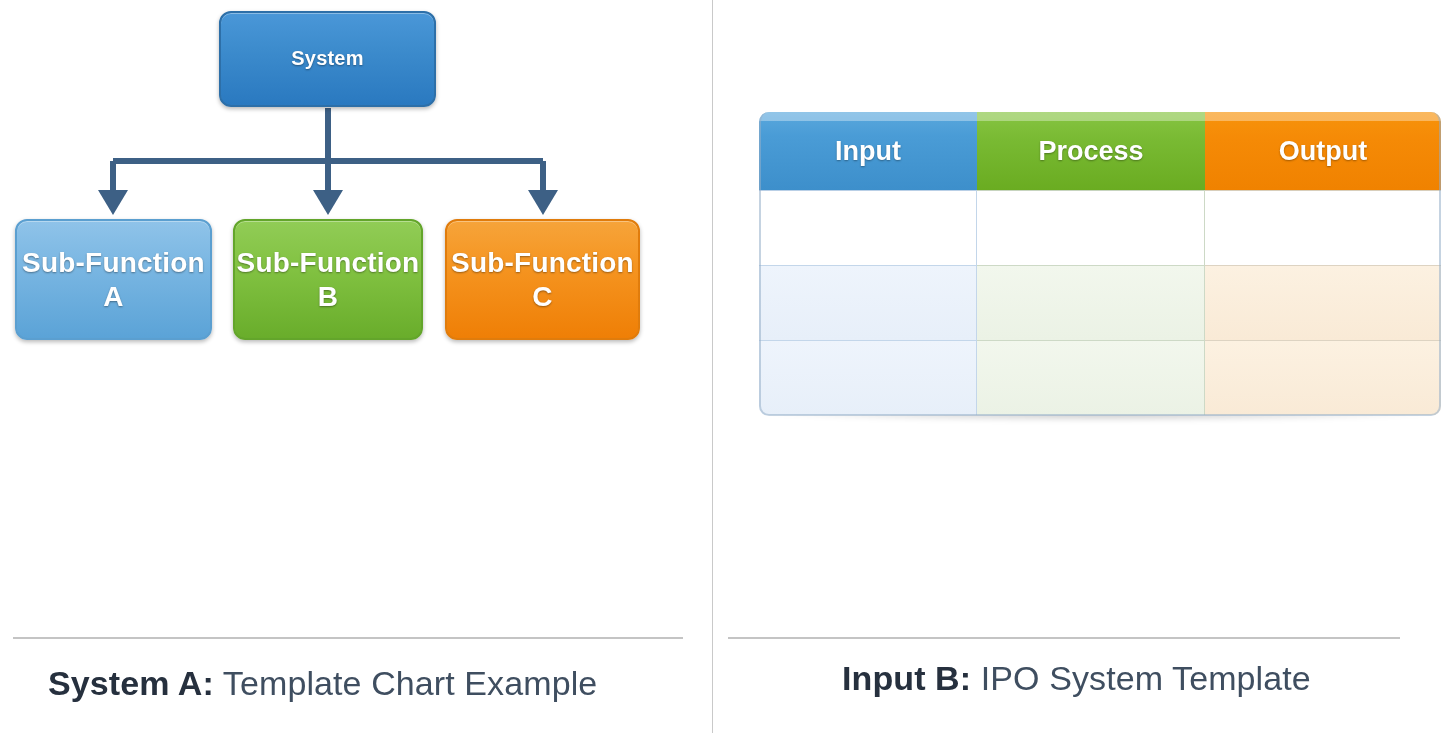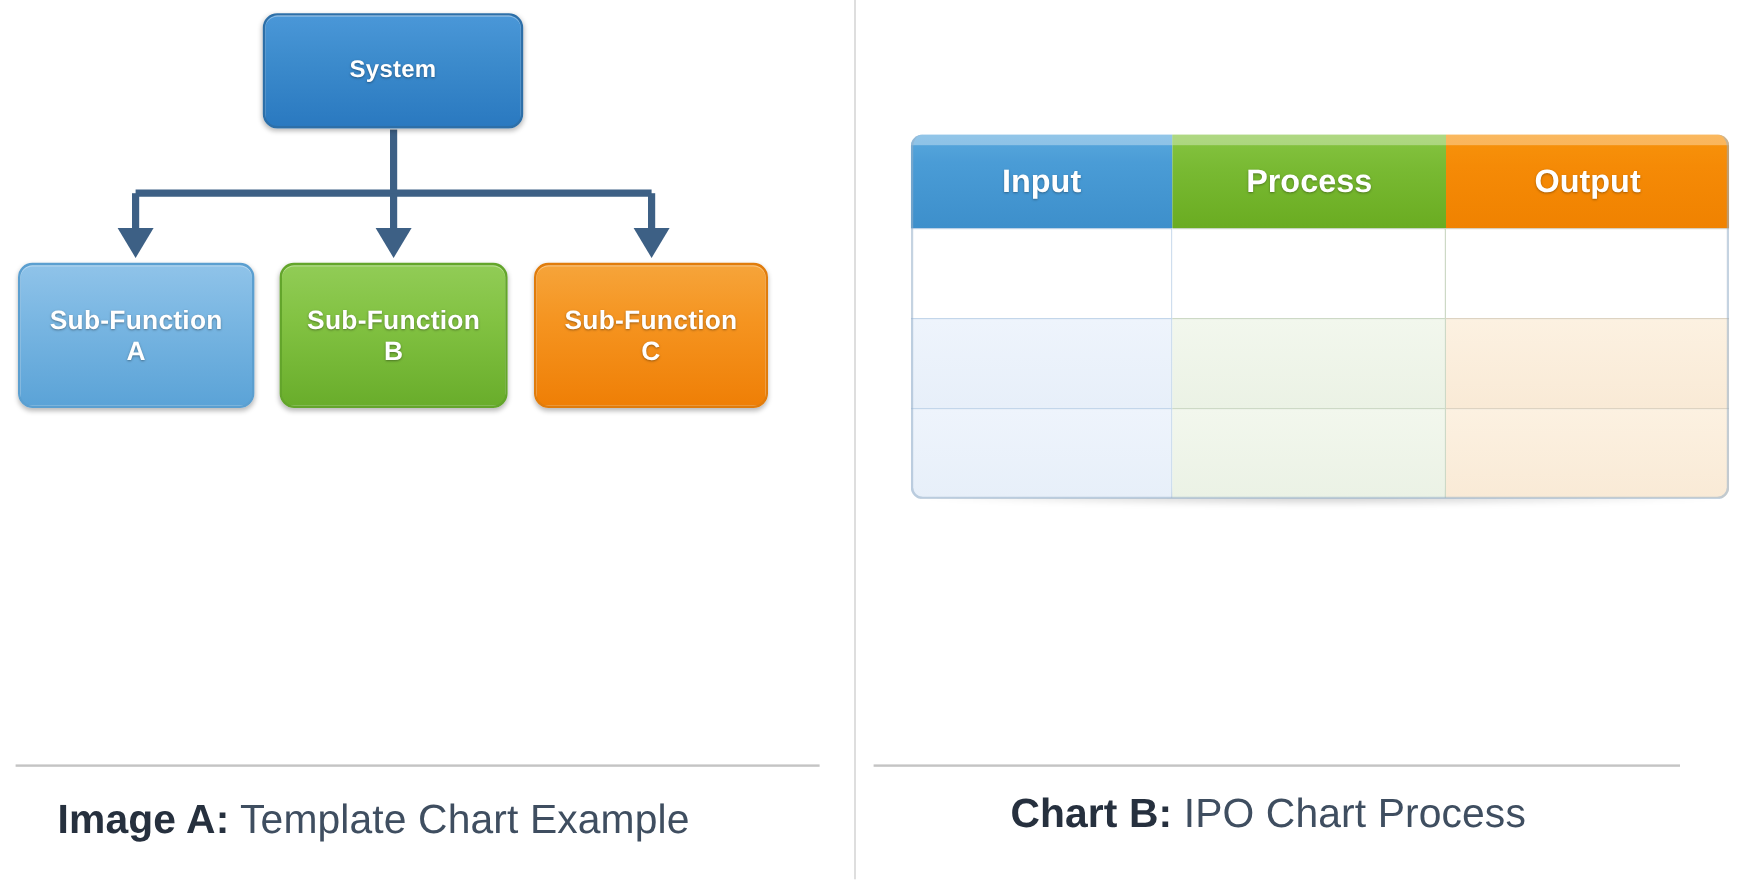--- a/index.html
+++ b/index.html
@@ -67,21 +67,21 @@
     height: 96px;
     font-size: 20px;
     background: linear-gradient(180deg, #4a97d8 0%, #3d8ccd 38%, #2a79c0 100%);
     border: 2px solid #2d6fa8;
   }
 
   
   .node-child {
     top: 219px;
     height: 121px;
-    font-size: 22px;
+    font-size: 28px;
   }
   #node-sub-a {
     left: 15px;
     width: 197px;
     background: linear-gradient(180deg, #8fc3e9 0%, #79b6e2 40%, #5ba3d7 100%);
     border: 2px solid #5b9fd0;
   }
   #node-sub-b {
     left: 233px;
     width: 190px;
@@ -275,21 +275,21 @@
         <span class="node-label-top">Sub-Function</span>
         <span class="node-label-bot">C</span>
       </div>
     </div>
 
   </div>
 
   <div class="caption-rule" id="rule-a"></div>
 
   <div class="caption" id="caption-a">
-    <span class="cap-key">Image A:</span><span class="cap-text"> Template Chart Example</span>
+    <span class="cap-key">System A:</span><span class="cap-text"> Template Chart Example</span>
   </div>
 
 </div>
 
 <div class="vdivider"></div>
 
 <div class="panel panel-right">
 
   <div class="ipo-wrap">
     <div class="ipo-shadow"></div>
@@ -317,16 +317,16 @@
         <div class="ipo-cell r3"></div>
       </div>
 
     </div>
     <div class="ipo-border"></div>
   </div>
 
   <div class="caption-rule" id="rule-b"></div>
 
   <div class="caption" id="caption-b">
-    <span class="cap-key">Chart B:</span><span class="cap-text"> IPO Chart Process</span>
+    <span class="cap-key">Input B:</span><span class="cap-text"> IPO System Template</span>
   </div>
 
 </div>
 
 </body></html>

